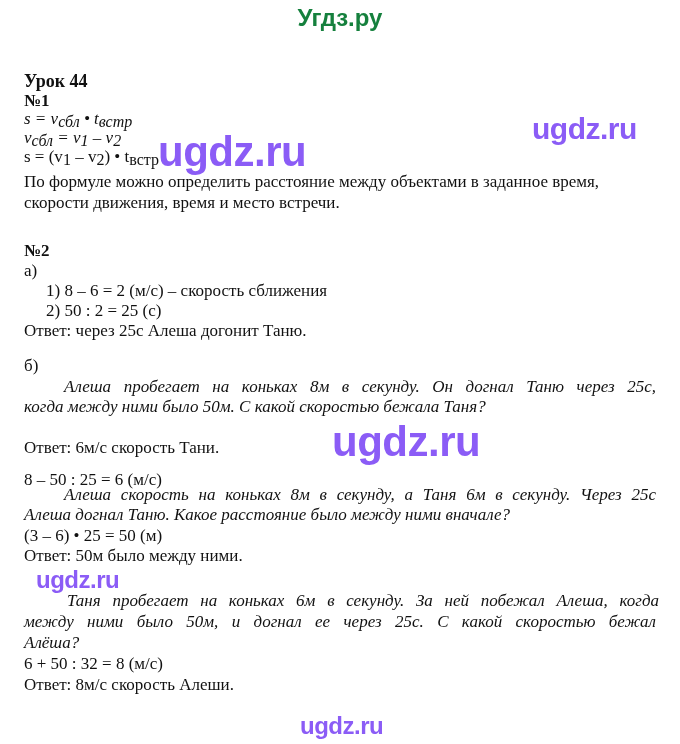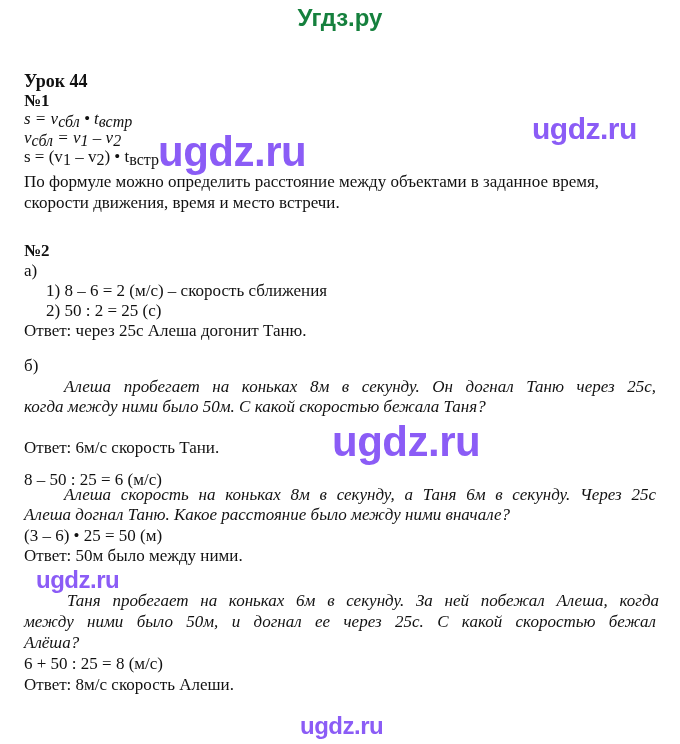--- a/index.html
+++ b/index.html
@@ -55,20 +55,20 @@
 <div class="abs t" style="left:24px; top:438px;">Ответ: 6м/с скорость Тани.</div>
 
 <div class="abs t it just" style="left:24px; top:485px; text-indent:40px;">Алеша скорость на коньках 8м в секунду, а Таня 6м в секунду. Через 25с</div>
 <div class="abs t it" style="left:24px; top:505px;">Алеша догнал Таню. Какое расстояние было между ними вначале?</div>
 <div class="abs t" style="left:24px; top:526px;">(3 – 6) • 25 = 50 (м)</div>
 <div class="abs t" style="left:24px; top:546px;">Ответ: 50м было между ними.</div>
 
 <div class="abs t it just" style="left:27px; top:591px; text-indent:40px;">Таня пробегает на коньках 6м в секунду. За ней побежал Алеша, когда</div>
 <div class="abs t it just" style="left:24px; top:612px;">между ними было 50м, и догнал ее через 25с. С какой скоростью бежал</div>
 <div class="abs t it" style="left:24px; top:633px;">Алёша?</div>
-<div class="abs t" style="left:24px; top:654px;">6 + 50 : 25 = 8 (м/с)</div>
+<div class="abs t" style="left:24px; top:654px;">6 + 50 : 32 = 8 (м/с)</div>
 <div class="abs t" style="left:24px; top:675px;">Ответ: 8м/с скорость Алеши.</div>
 
 <div class="wm" style="left:158px; top:128px; font-size:42px;">ugdz.ru</div>
 <div class="wm" style="left:532px; top:112px; font-size:30px;">ugdz.ru</div>
 <div class="wm" style="left:332px; top:418px; font-size:42px;">ugdz.ru</div>
 <div class="wm" style="left:36px; top:566px; font-size:24px;">ugdz.ru</div>
 <div class="wm" style="left:300px; top:712px; font-size:24px;">ugdz.ru</div>
 
 </body></html>

